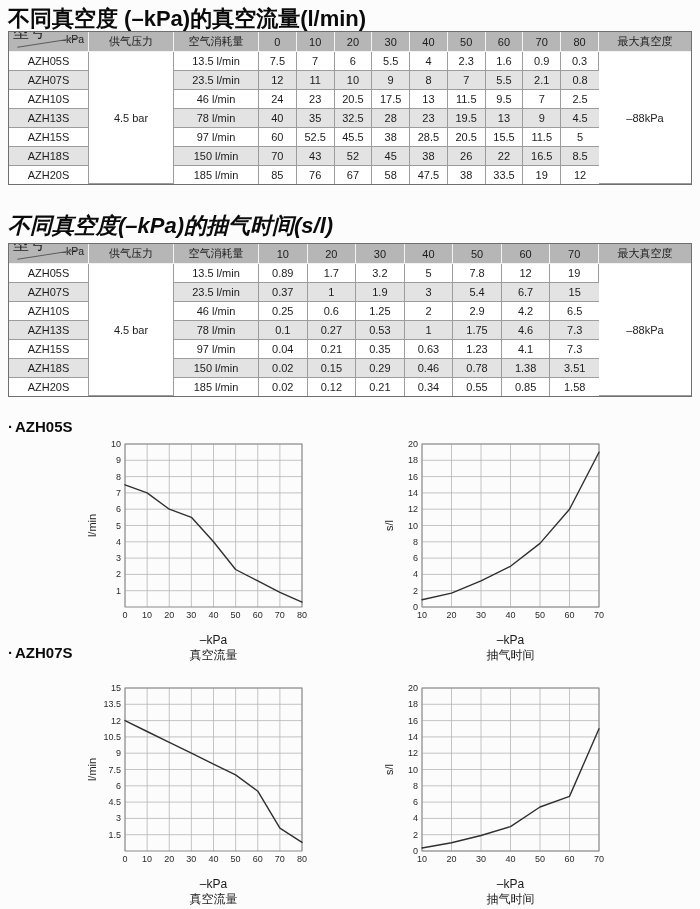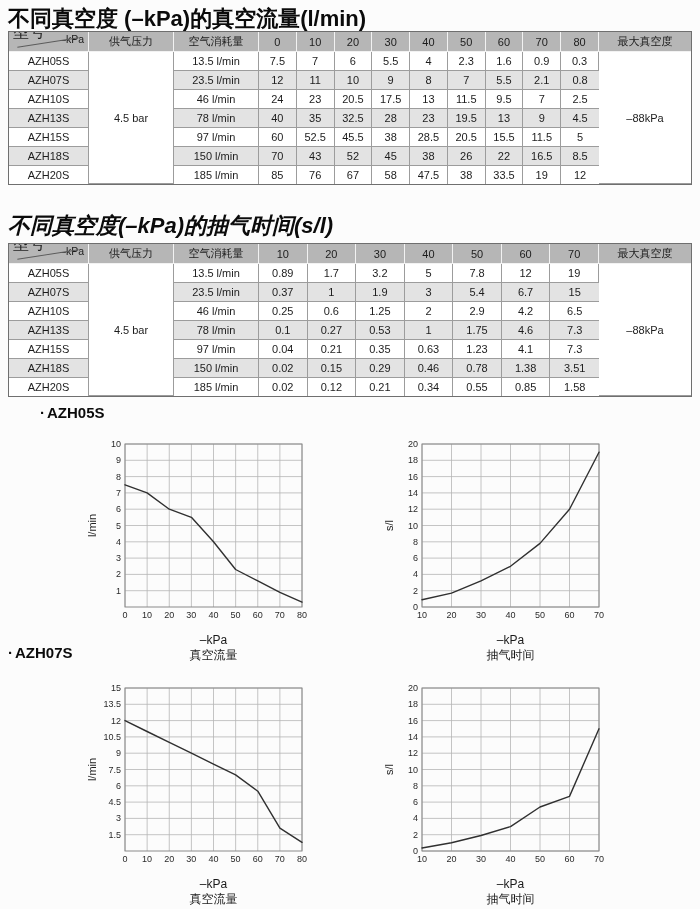--- a/index.html
+++ b/index.html
@@ -281,21 +281,21 @@
             <td class="val">0.21</td>
             <td class="val">0.34</td>
             <td class="val">0.55</td>
             <td class="val">0.85</td>
             <td class="val">1.58</td>
           </tr>
         </tbody>
       </table>
     </div>
 
-  <div class="model-label" style="top:404px;margin-left:32px;">
+  <div class="model-label" style="top:418px;">
     <span class="bullet">·</span><span>AZH05S</span>
   </div>
 
   <div class="chart" id="chart-0" style="left:85px;top:434px;"><svg width="250" height="194" viewBox="0 0 250 194">
         <g>
           <line x1="40" y1="10" x2="40" y2="173" stroke="#b5b5b5" stroke-width="0.8"></line>
           <line x1="62.125" y1="10" x2="62.125" y2="173" stroke="#b5b5b5" stroke-width="0.8"></line>
           <line x1="84.25" y1="10" x2="84.25" y2="173" stroke="#b5b5b5" stroke-width="0.8"></line>
           <line x1="106.375" y1="10" x2="106.375" y2="173" stroke="#b5b5b5" stroke-width="0.8"></line>
           <line x1="128.5" y1="10" x2="128.5" y2="173" stroke="#b5b5b5" stroke-width="0.8"></line>

